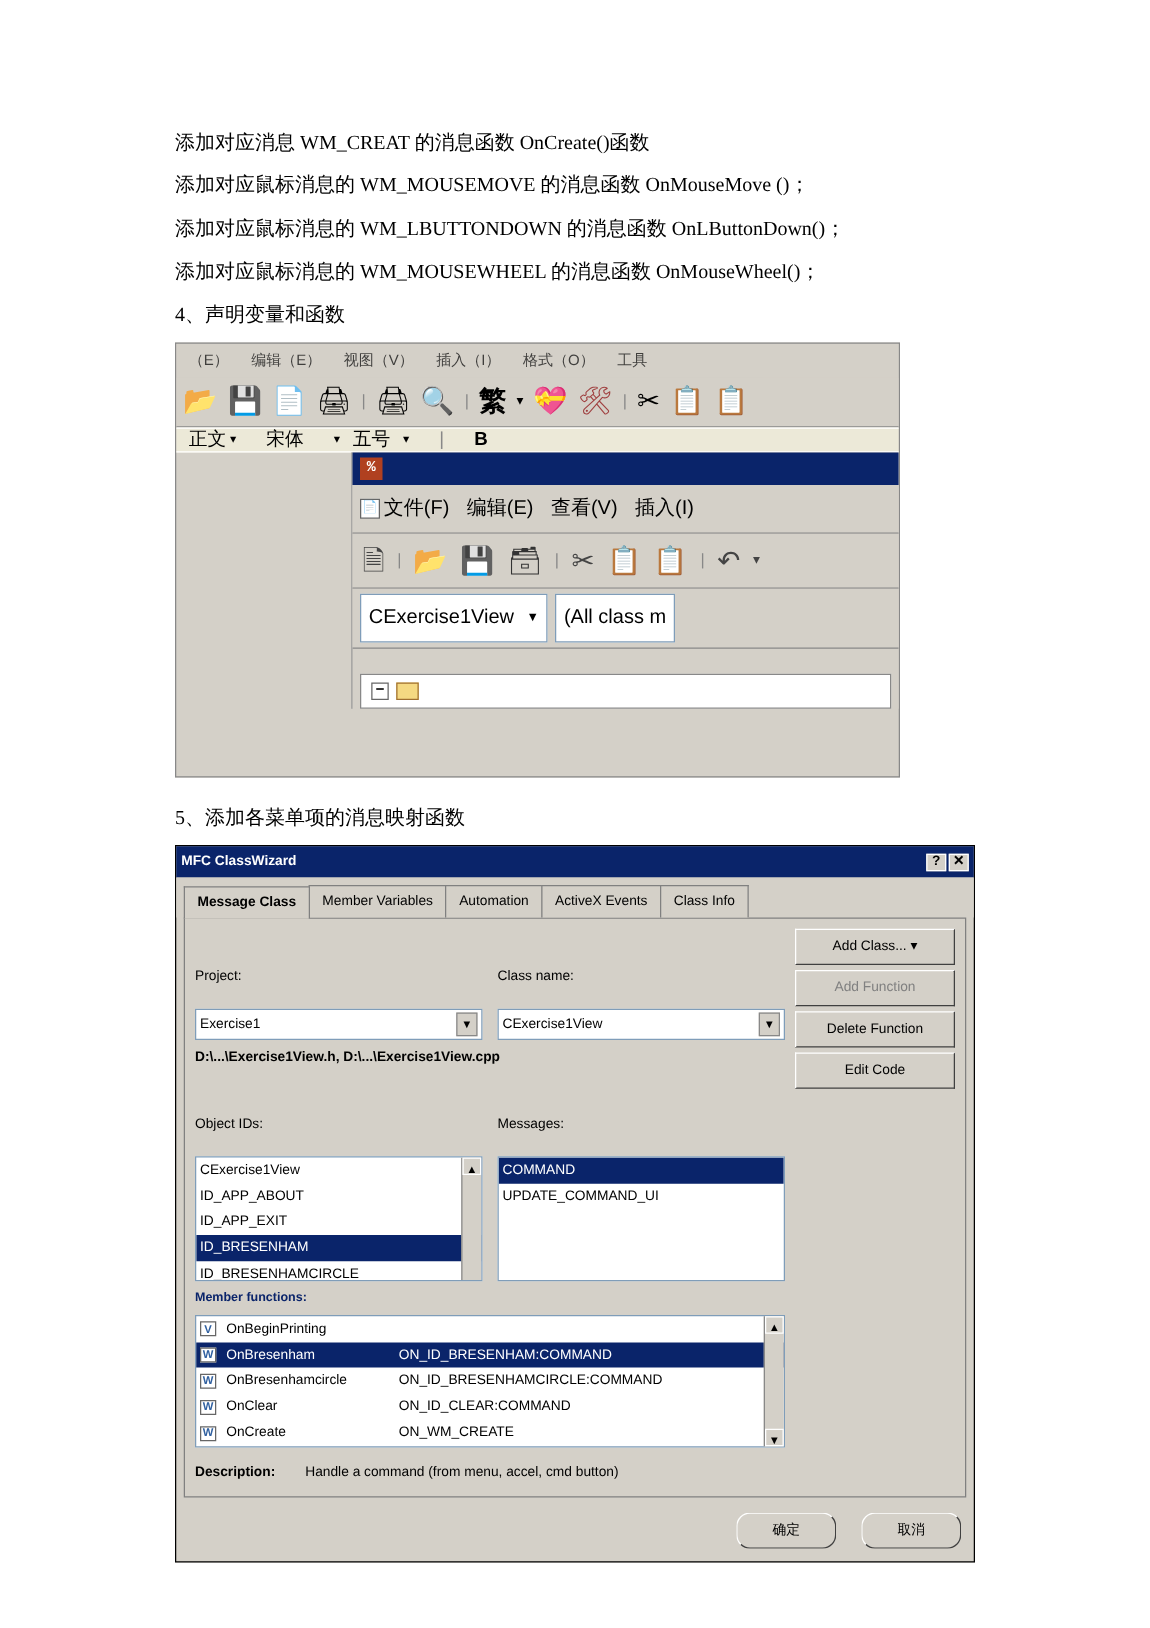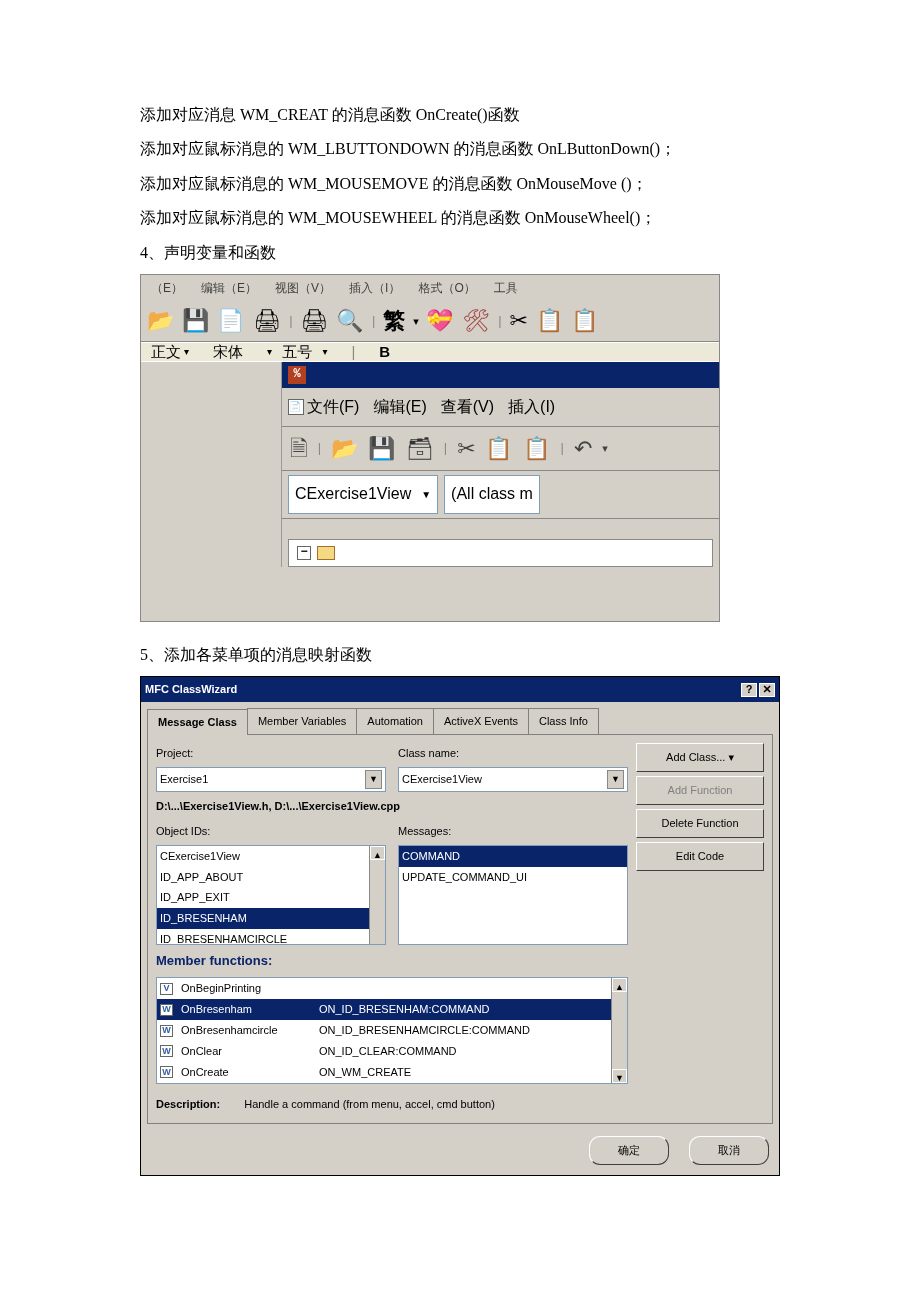--- a/index.html
+++ b/index.html
@@ -170,21 +170,21 @@
       margin:0 6px 6px 6px;
       background:#d4d0c8;
       padding:8px;
       display:flex;
       gap:8px;
     }
     .dlg-left { flex:1; display:flex; flex-direction:column; gap:4px; }
     .dlg-right { width:128px; display:flex; flex-direction:column; gap:4px; }
     .lbl { font-size:11px; }
     .row { display:flex; gap:12px; }
-    .col { flex:1; display:flex; flex-direction:column; gap:3px; }
+    .col { flex:1; display:flex; flex-direction:column; gap:15px;margin-top:28px; }
     .selectbox {
       border:1px solid #7f9db9;
       background:#fff;
       padding:1px 3px;
       display:flex;
       justify-content:space-between;
       align-items:center;
     }
     .selectbox .ar { font-size:9px; background:#d4d0c8; border:1px solid #888; padding:0 3px; }
     .listbox {
@@ -223,29 +223,29 @@
     .desc { display:flex; gap:24px; font-size:11px; margin-top:6px; font-weight:bold; }
     .desc .d2 { font-weight:normal; }
     .dlg-footer {
       display:flex;
       justify-content:flex-end;
       gap:20px;
       padding:6px 10px 10px 6px;
     }
     .dlg-footer .btn3d { width:80px;border-radius:11px; }
     .path { font-size:11px; font-weight:bold; }
-    .label-mf { font-size:13px; font-weight:bold; color:#0a246a; }
+    .label-mf { font-size:10px; font-weight:bold; color:#0a246a; }
   </style>
 </head>
 <body>
 
 <div>
   <div class="para">添加对应消息 WM_CREAT 的消息函数 OnCreate()函数</div>
+  <div class="para">添加对应鼠标消息的 WM_MOUSEMOVE 的消息函数 OnMouseMove ()；</div>
   <div class="para">添加对应鼠标消息的 WM_LBUTTONDOWN 的消息函数 OnLButtonDown()；</div>
-  <div class="para">添加对应鼠标消息的 WM_MOUSEMOVE 的消息函数 OnMouseMove ()；</div>
   <div class="para">添加对应鼠标消息的 WM_MOUSEWHEEL 的消息函数 OnMouseWheel()；</div>
   <div class="para">4、声明变量和函数</div>
 </div>
 
 <div class="ide">
   <div class="ide-topmenu">
     <span>（E）</span>
     <span>编辑（E）</span>
     <span>视图（V）</span>
     <span>插入（I）</span>

